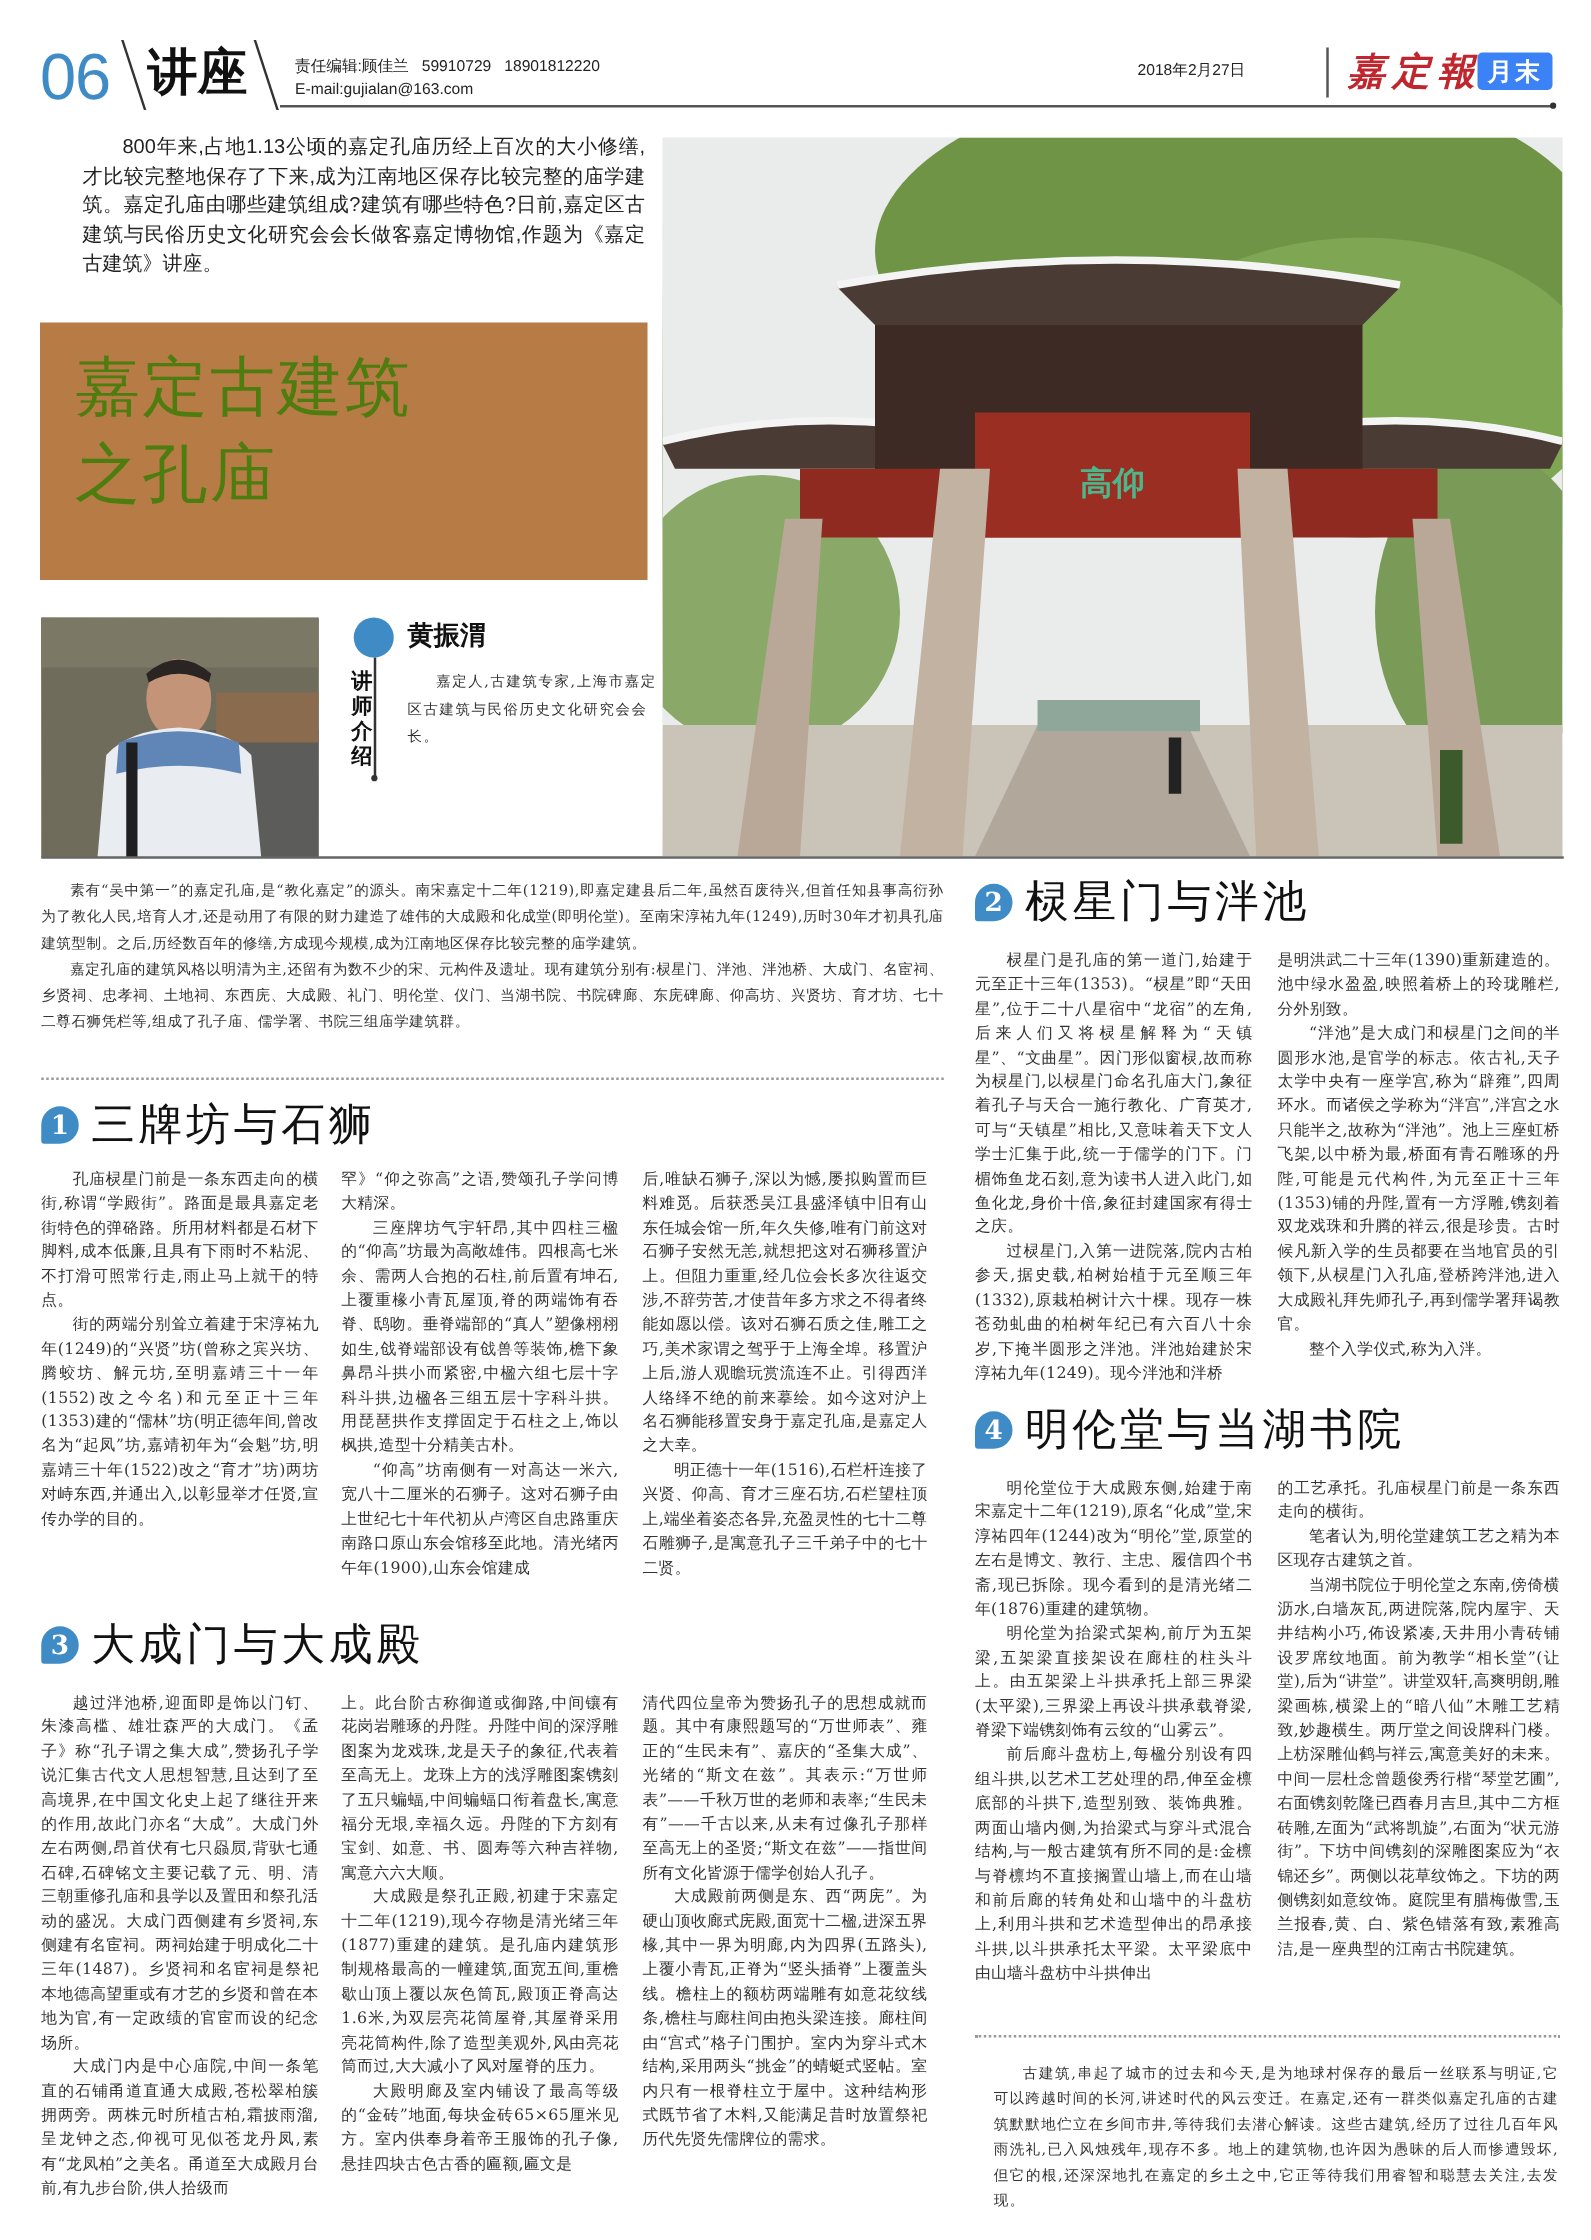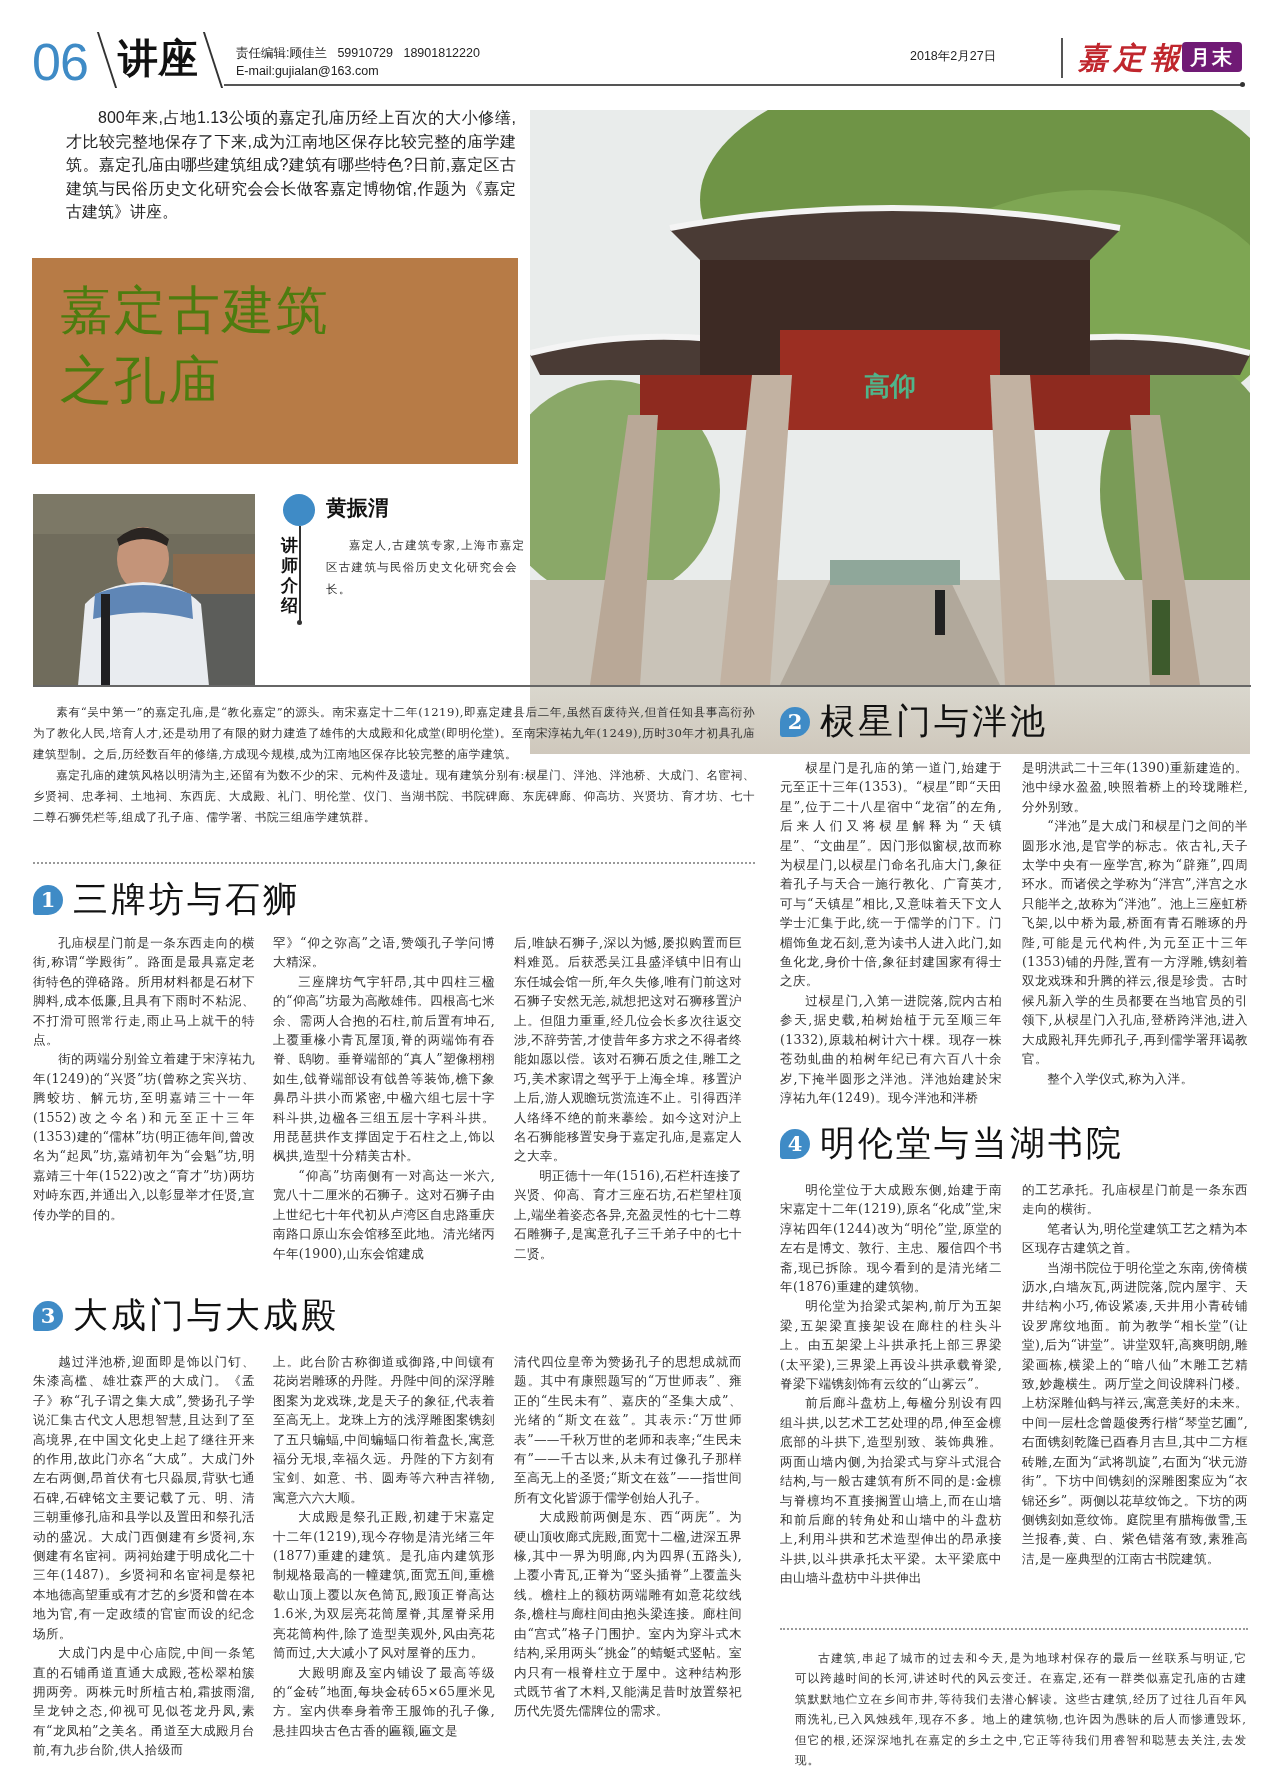--- a/index.html
+++ b/index.html
@@ -10,28 +10,28 @@
 .pnum{left:32px;top:36px;font-family:"Liberation Sans",sans-serif;font-size:52px;color:#3f8bc6;line-height:52px;letter-spacing:-1px}
 .slash1{left:106px;top:32px;width:2px;height:56px;background:#333;transform:skewX(18deg)}
 .section{left:118px;top:34px;font-family:"DejaVu Serif",serif;font-weight:bold;font-size:40px;color:#111;line-height:48px}
 .slash2{left:212px;top:32px;width:2px;height:56px;background:#333;transform:skewX(18deg)}
 .editor{left:236px;top:44px;font-family:"Liberation Sans",sans-serif;font-size:12.5px;color:#222;line-height:18px;white-space:pre}
 .topline{left:224px;top:84px;width:1019px;height:1.5px;background:#555}
 .topdot{left:1240px;top:82px;width:5px;height:5px;border-radius:50%;background:#333}
 .date{left:910px;top:48px;font-family:"Liberation Sans",sans-serif;font-size:12.5px;color:#222}
 .vsep{left:1061px;top:38px;width:1.5px;height:40px;background:#555}
 .logo{left:1078px;top:36px;font-family:"DejaVu Serif",serif;font-weight:bold;font-size:30px;color:#c0262d;letter-spacing:6px;font-style:italic;line-height:44px}
-.logo-tag{left:1182px;top:42px;width:60px;height:30px;background:#701a75;color:#fff;border-radius:4px;font-family:"DejaVu Sans",sans-serif;font-weight:bold;font-size:20px;text-align:center;line-height:30px;letter-spacing:2px}
+.logo-tag{left:1182px;top:42px;width:60px;height:30px;background:#3b82f6;color:#fff;border-radius:4px;font-family:"DejaVu Sans",sans-serif;font-weight:bold;font-size:20px;text-align:center;line-height:30px;letter-spacing:2px}
 
 .intro{left:66px;top:106px;width:450px;font-family:"Liberation Sans","DejaVu Sans",sans-serif;font-size:16px;line-height:23.5px;color:#222;text-indent:2em;text-align:justify}
 
 .banner{left:32px;top:258px;width:486px;height:206px;background:#b77b46}
 .banner-title{left:60px;top:275px;font-family:"DejaVu Sans",sans-serif;font-size:52px;color:#4d7c0f;line-height:70px;letter-spacing:2px}
 
-.photo-main{left:530px;top:110px;width:720px;height:644px;overflow:hidden;background:linear-gradient(#e8ecea 0%,#dfe6df 20%,#9fb27c 35%,#6f8f4a 45%,#e8ece6 75%,#cfc8bc 100%)}
+.photo-main{left:530px;top:110px;width:720px;height:575px;overflow:hidden;background:linear-gradient(#e8ecea 0%,#dfe6df 20%,#9fb27c 35%,#6f8f4a 45%,#e8ece6 75%,#cfc8bc 100%)}
 .photo-speaker{left:33px;top:494px;width:222px;height:192px;overflow:hidden;background:linear-gradient(135deg,#5d5a4a,#8d8a76 40%,#6c6a5c 70%,#9a8e80)}
 
 .lec-dot{left:283px;top:494px;width:32px;height:32px;border-radius:50%;background:#3f8bc6}
 .lec-line{left:299px;top:526px;width:1.5px;height:96px;background:#333}
 .lec-end{left:297px;top:620px;width:5px;height:5px;border-radius:50%;background:#333}
 .lec-label{left:280px;top:535px;width:18px;font-family:"DejaVu Serif",serif;font-weight:bold;font-size:17px;line-height:20px;color:#111;text-align:right}
 .lec-name{left:326px;top:494px;font-family:"DejaVu Sans",sans-serif;font-weight:bold;font-size:21px;color:#111}
 .lec-bio{left:326px;top:534px;width:200px;font-family:"DejaVu Serif",serif;font-size:11.5px;line-height:22px;color:#333;text-indent:2em;letter-spacing:1.3px}
 .rule-under-photo{left:33px;top:685px;width:1218px;height:1.5px;background:#666}
 

